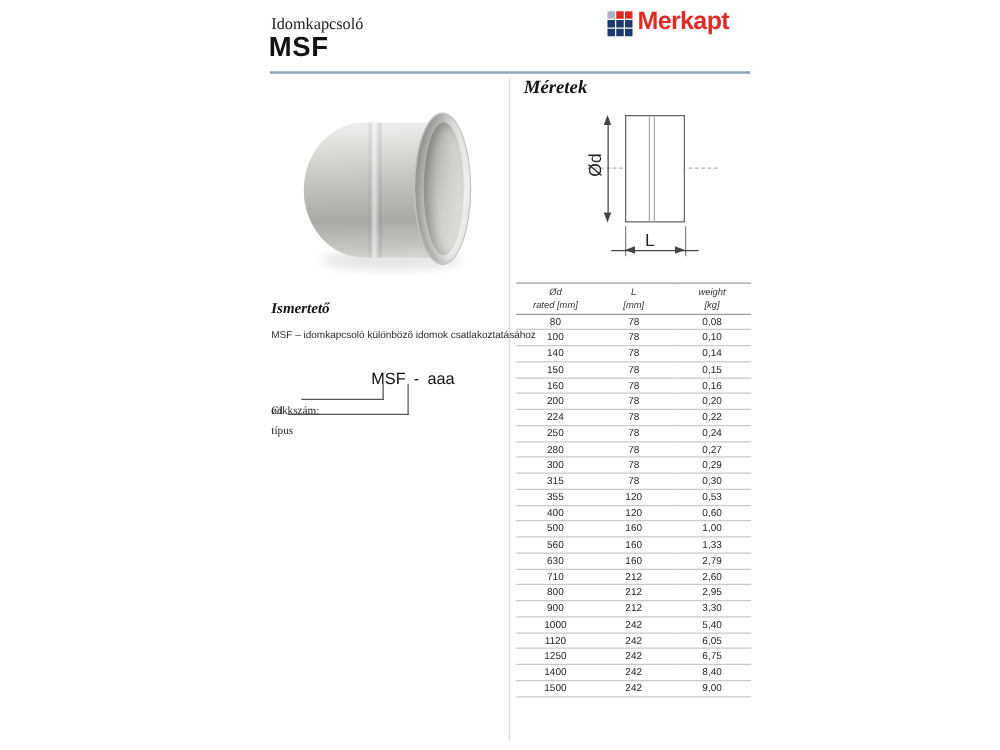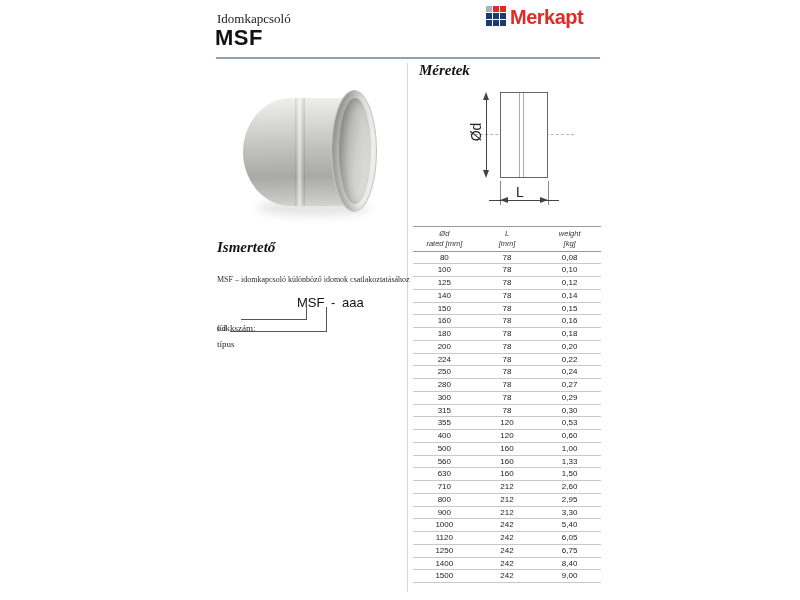--- a/index.html
+++ b/index.html
@@ -12,21 +12,21 @@
   }
   *{margin:0;padding:0;box-sizing:border-box;}
   html,body{width:800px;height:600px;background:#fff;overflow:hidden;
     font-family:"Liberation Sans",sans-serif;color:#1c1c1c;}
   .abs{position:absolute;}
   #page{position:relative;width:800px;height:584px;background:#fff;}
 
   
   .category{left:217px;top:11px;font-family:"Liberation Serif",serif;font-size:13px;color:#1b1b1b;}
   .title{left:215px;top:25px;font-size:22px;font-weight:bold;letter-spacing:.5px;color:#111;}
-  .logo{left:486px;top:6px;display:flex;align-items:flex-start;}
+  .logo{left:486px;top:6px;display:flex;align-items:flex-end;}
   .logo-grid{display:grid;grid-template-columns:repeat(3,6px);grid-template-rows:repeat(3,6px);gap:1px;margin-right:4px;}
   .logo-grid span{display:block;width:6px;height:6px;}
   .brand-text{font-size:20px;font-weight:bold;color:var(--brand-red);letter-spacing:-0.5px;}
   .header-rule{left:216px;top:57px;width:384px;height:2px;background:var(--rule-blue);}
   .v-divider{left:407px;top:63px;width:1px;height:529px;background:#d6d6d6;}
 
   
   .photo{left:243px;top:88px;width:140px;height:132px;}
   .pipe-shadow{position:absolute;left:14px;top:112px;width:112px;height:16px;border-radius:50%;
     background:rgba(0,0,0,.10);filter:blur(4px);}
@@ -37,22 +37,22 @@
     background:linear-gradient(to right,rgba(0,0,0,.10),rgba(255,255,255,.55) 45%,rgba(0,0,0,.12));}
   .pipe-rim{position:absolute;left:88px;top:2px;width:46px;height:122px;border-radius:50%;
     background:linear-gradient(105deg,#b3b3b0 0%,#d2d2cf 40%,#ececea 75%,#dcdcd9 100%);
     box-shadow:inset 5px 0 9px rgba(0,0,0,.28), inset -3px 0 5px rgba(255,255,255,.55);
     border:1px solid #c2c2bf;}
   .pipe-rim-inner{position:absolute;left:96px;top:10px;width:32px;height:106px;border-radius:50%;
     background:linear-gradient(100deg,#9d9d9a,#cfcfcc 55%,#e4e4e1);
     box-shadow:inset 4px 2px 8px rgba(0,0,0,.22);}
 
   
-  .intro-heading{left:217px;top:239px;font-family:"Liberation Serif",serif;font-style:italic;font-weight:bold;font-size:15px;color:#151515;}
-  .intro-desc{left:217px;top:275px;font-family:Liberation Serif, serif;font-size:8px;color:#2a2a2a;white-space:nowrap;}
+  .intro-heading{left:217px;top:239px;font-family:"Liberation Serif",serif;font-style:italic;font-weight:bold;font-size:12px;color:#151515;}
+  .intro-desc{left:217px;top:263px;font-family:Liberation Sans, sans-serif;font-size:8px;color:#2a2a2a;white-space:nowrap;}
   .sku-label{left:217px;top:287px;font-family:Liberation Serif, serif;font-size:9px;color:#2a2a2a;margin-top:36px;}
   .sku-code{left:297px;top:295px;font-size:13px;font-weight:normal;word-spacing:3px;color:#111;text-align:center;}
   .callout-type-label{left:217px;top:311px;font-family:"Liberation Serif",serif;font-size:9px;color:#2a2a2a;margin-top:28px;}
   .callout-d-label{left:217px;top:323px;font-family:"Liberation Serif",serif;font-size:9px;color:#2a2a2a;}
   .callout-line-type{left:241px;top:307px;width:66px;height:13px;border-right:1px solid var(--line-dark);border-bottom:1px solid var(--line-dark);}
   .callout-line-d{left:230px;top:307px;width:97px;height:25px;border-right:1px solid var(--line-dark);border-bottom:1px solid var(--line-dark);}
 
   
   .dim-heading{left:419px;top:62px;font-family:"Liberation Serif",serif;font-style:italic;font-weight:bold;font-size:15px;color:#151515;}
   .dwg-rect{left:500px;top:92px;width:48px;height:86px;border:1px solid #666;background:#fff;}
@@ -160,43 +160,33 @@
             <td>80</td>
             <td>78</td>
             <td>0,08</td>
           </tr>
           <tr>
             <td>100</td>
             <td>78</td>
             <td>0,10</td>
           </tr>
           <tr>
-            <td>125</td>
-            <td>78</td>
-            <td>0,12</td>
-          </tr>
-          <tr>
             <td>140</td>
             <td>78</td>
             <td>0,14</td>
           </tr>
           <tr>
             <td>150</td>
             <td>78</td>
             <td>0,15</td>
           </tr>
           <tr>
             <td>160</td>
             <td>78</td>
             <td>0,16</td>
-          </tr>
-          <tr>
-            <td>180</td>
-            <td>78</td>
-            <td>0,18</td>
           </tr>
           <tr>
             <td>200</td>
             <td>78</td>
             <td>0,20</td>
           </tr>
           <tr>
             <td>224</td>
             <td>78</td>
             <td>0,22</td>
@@ -237,21 +227,21 @@
             <td>1,00</td>
           </tr>
           <tr>
             <td>560</td>
             <td>160</td>
             <td>1,33</td>
           </tr>
           <tr>
             <td>630</td>
             <td>160</td>
-            <td>1,50</td>
+            <td>2,79</td>
           </tr>
           <tr>
             <td>710</td>
             <td>212</td>
             <td>2,60</td>
           </tr>
           <tr>
             <td>800</td>
             <td>212</td>
             <td>2,95</td>

